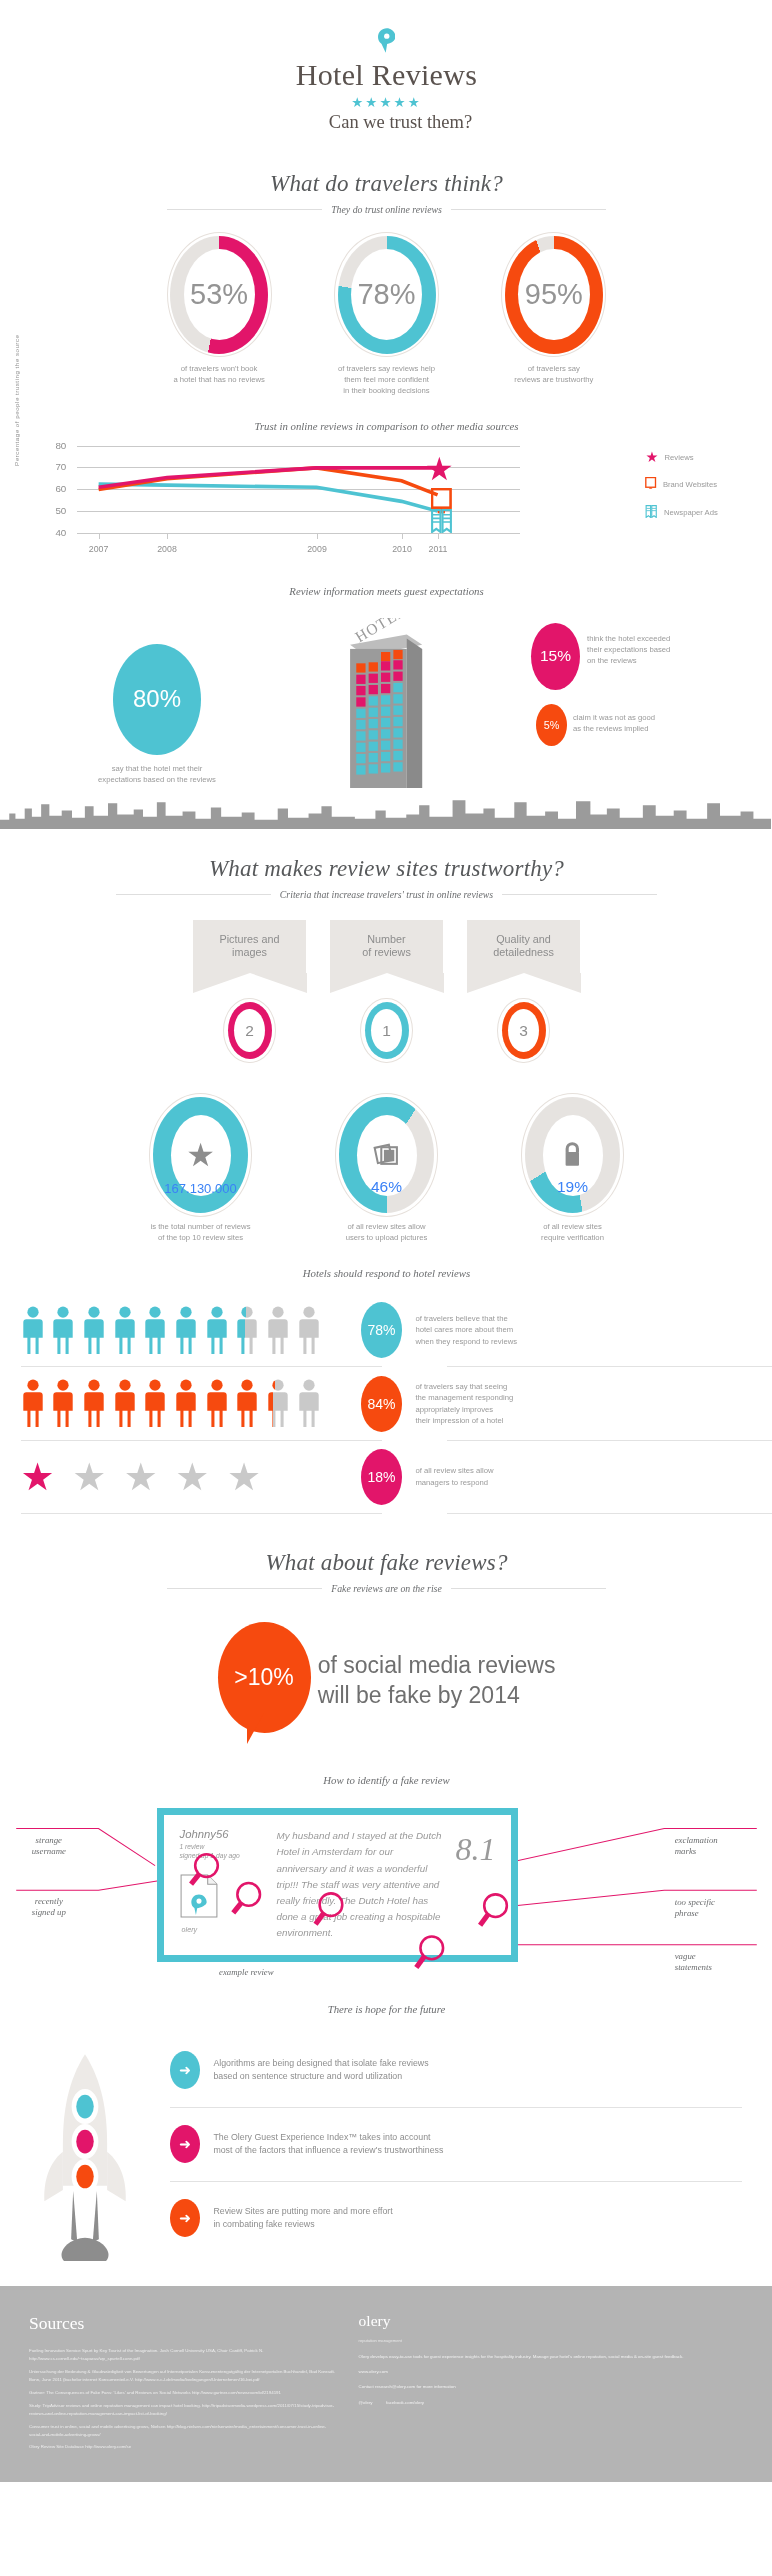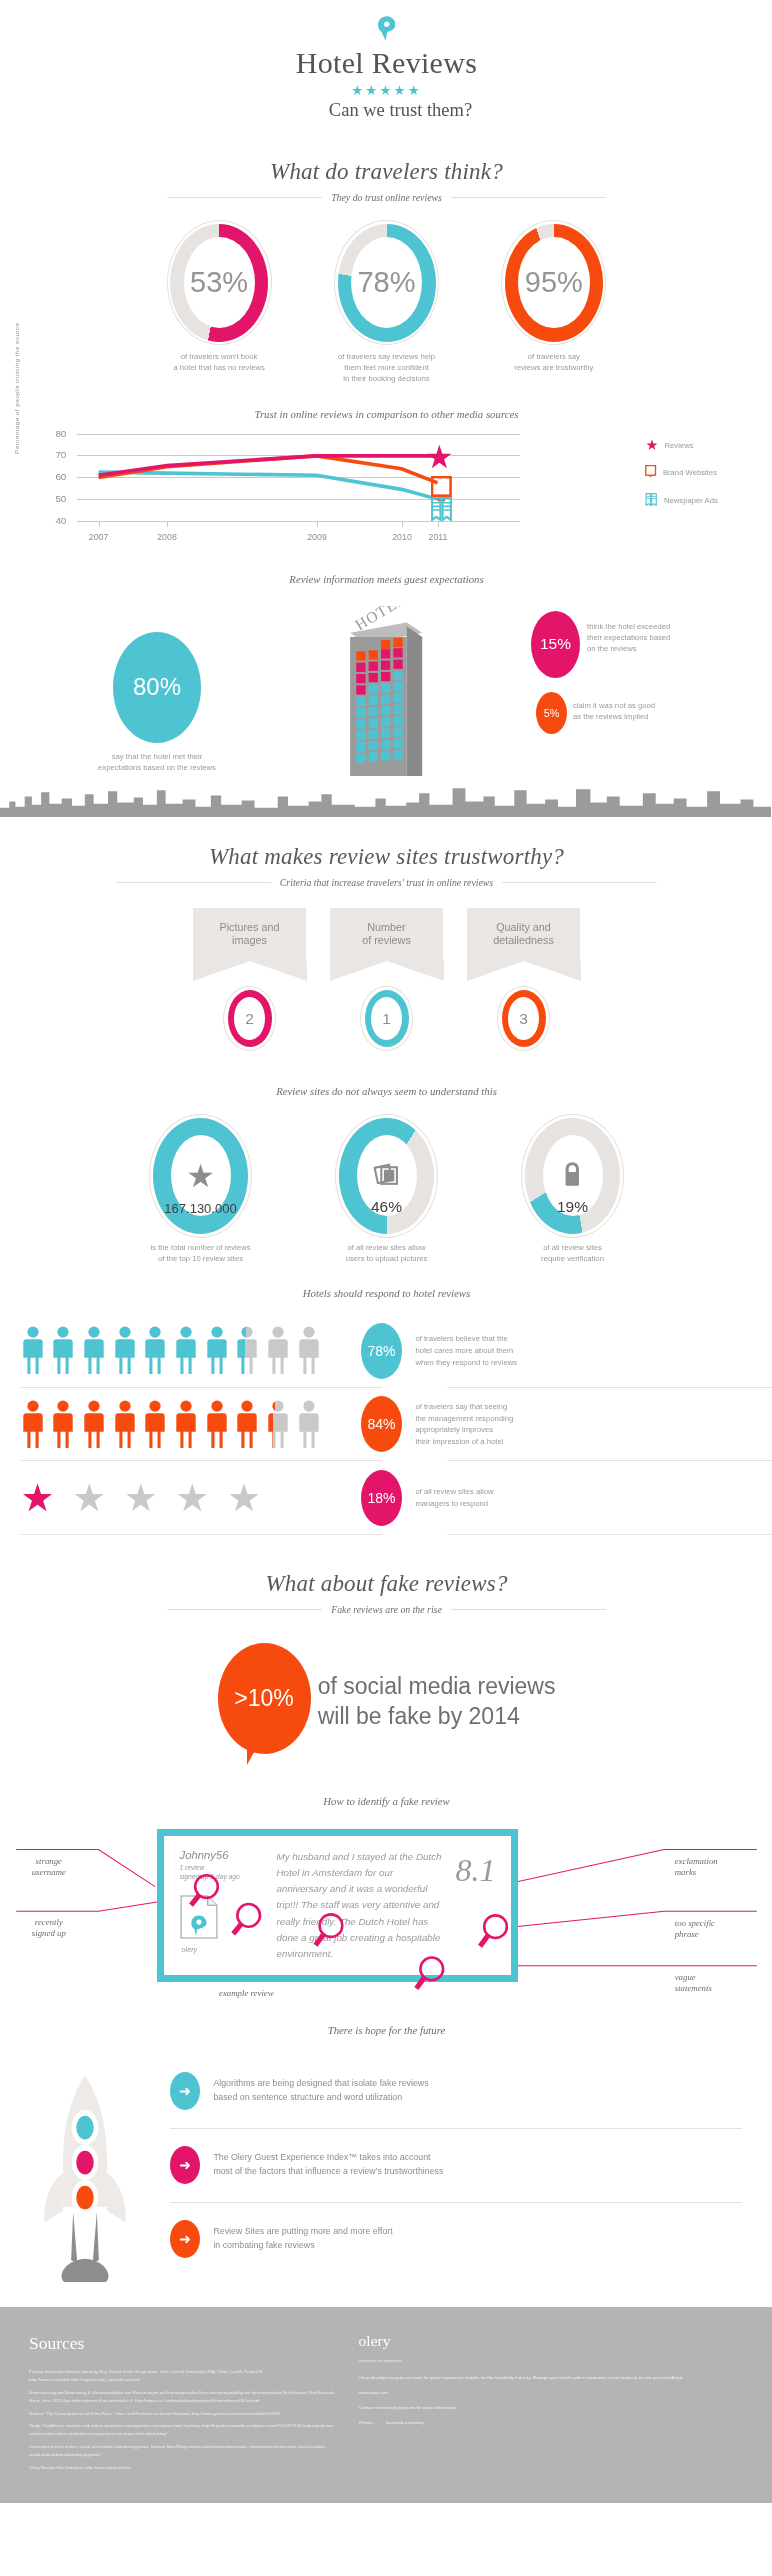--- a/index.html
+++ b/index.html
@@ -3,21 +3,21 @@
 <meta charset="utf-8">
 <style>
   * { box-sizing: border-box; margin:0; padding:0; }
   body {
     width: 773px;
     background: #ffffff;
     font-family: "Liberation Sans", sans-serif;
     color: #7d7d7d;
     -webkit-font-smoothing: antialiased;
   }
-  .page { width:773px; margin:0 auto; position:relative; }
+  .page { width:773px; margin:12px auto; position:relative; }
   .h1-title {
     font-family: "Liberation Serif", serif;
     font-size: 30px; color:#5a524e; text-align:center; letter-spacing:0.3px;
   }
   .h1-sub {
     font-family: "Liberation Serif", serif;
     font-size: 18.5px; color:#5a524e; text-align:center; font-style:normal;
   }
   .section-h {
     font-family: "Liberation Serif", serif;
@@ -108,21 +108,21 @@
     display:flex;align-items:center;justify-content:center;color:#8d8d8d;font-size:15.5px;
   }
   .crit-circle .ring2{ position:absolute; inset:-4.1px; border:1px solid #e6e0db;border-radius:50%;}
 
   
   .rs-row{ display:flex; justify-content:center; gap:31px; margin-top:20.6px;}
   .rs-cell{ width:155px; text-align:center;}
   .rs-donut{ width:95px;height:116px;margin:0 auto;position:relative;}
   .rs-hole{ position:absolute; left:17.5px; top:17.5px; right:17.5px; bottom:17.5px;
     background:#fff;border-radius:50%;display:flex;align-items:center;justify-content:center;}
-  .rs-val{ position:absolute; left:0; right:0; bottom:17.5px; text-align:center; color:#404040; font-size:15.5px;}
+  .rs-val{ position:absolute; left:0; right:0; bottom:17.5px; text-align:center; color:#3b82f6; font-size:15.5px;}
   .rs-outline{position:absolute;left:-4.1px;top:-4.1px;right:-4.1px;bottom:-4.1px;border:1px solid #e6e0db;border-radius:50%;}
 
   
   .picto-sec{ margin-top:23px; }
   .picto-row{ display:flex; align-items:center; padding:8.2px 0; }
   .picto-icons{ width:361px; display:flex; gap:6.7px; padding-left:20.6px;}
   .picto-badge{ width:41px; display:flex; justify-content:center;}
   .picto-txt{ flex:1; font-size:7.7px; line-height:1.5; color:#9a9a9a; padding-left:13.4px;}
   .hr-left{ height:1px; background:#e2e2e2; width:361px; margin-left:20.6px;}
   .hr-right{ height:1px; background:#e2e2e2; flex:1; margin-left:65px;}
@@ -432,21 +432,20 @@
       </div>
       <div class="crit-circle" style="background:#f64a0f;">
         <div class="ring2"></div>
         <div class="inner">3</div>
       </div>
     </div>
   </div>
 </div>
 
 <div style="margin-top:38px;">
-  <div class="mini-h">Review sites do not always seem to understand this</div>
 
   <div class="rs-row">
     <div class="rs-cell">
       <div class="rs-donut">
         <div class="rs-outline"></div>
         <div class="rs-ring" style="position:absolute;inset:0;border-radius:50%;background:#4ec3d2;"></div>
         <div class="rs-hole">
           <span style="color:#8d8d8d;font-size:32px;line-height:1;">★</span>
         </div>
         <div class="rs-val" style="font-size:13px;">167.130.000</div>

